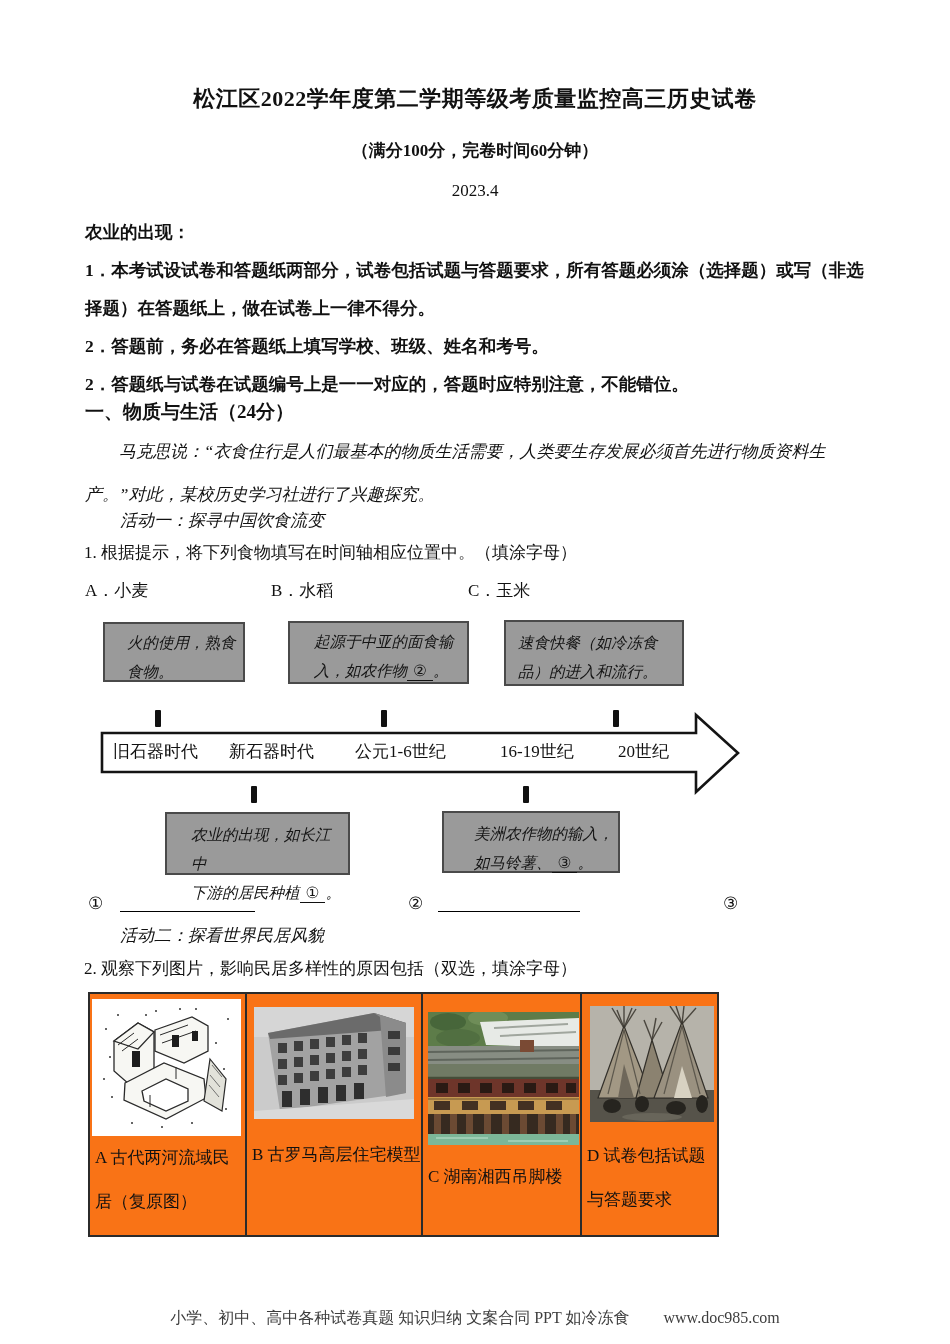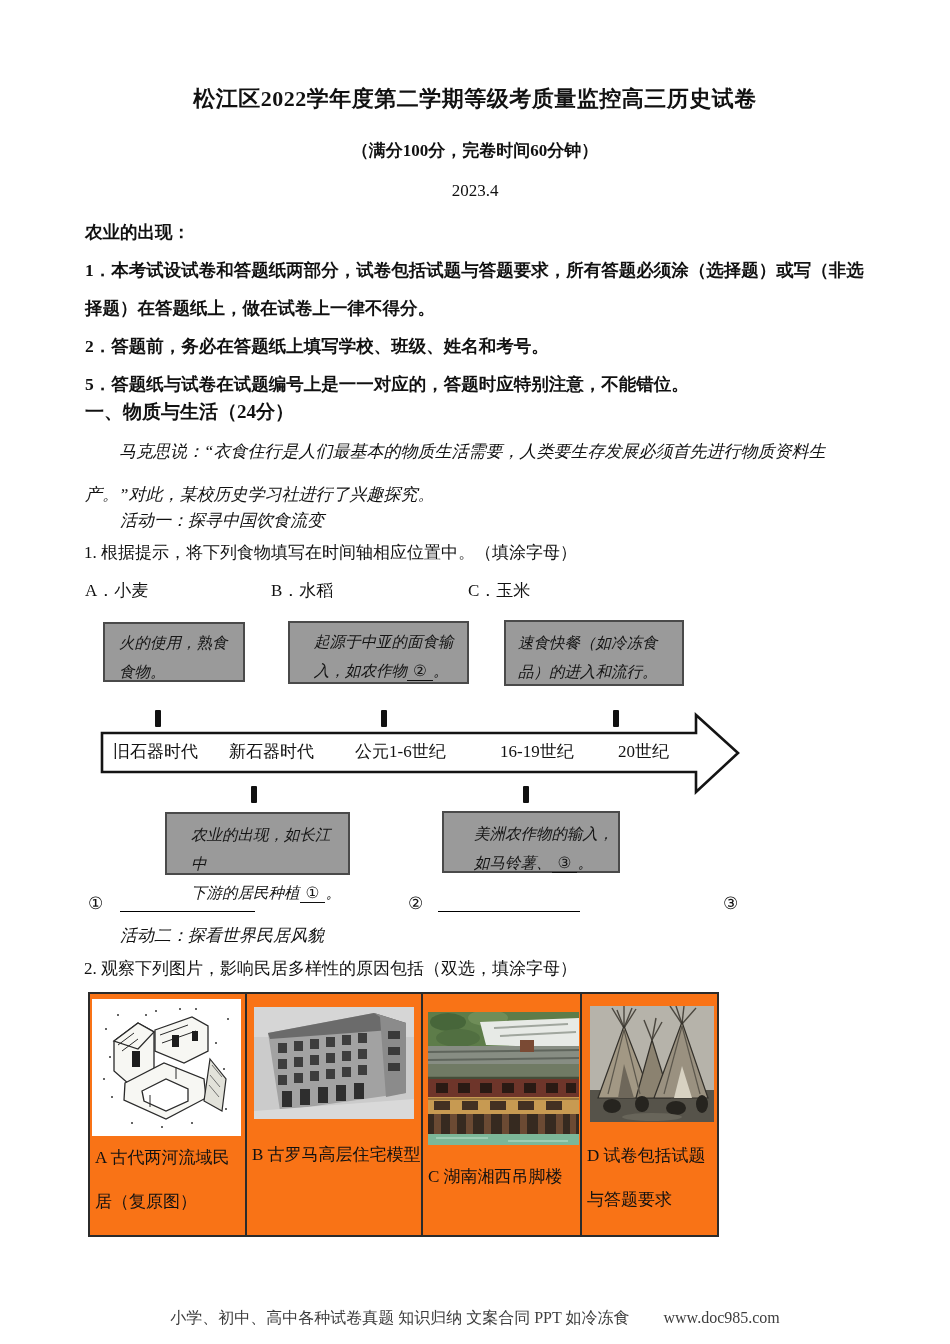--- a/index.html
+++ b/index.html
@@ -63,35 +63,35 @@
 
 <div id="page">
 
   <div class="abs center exam-title">松江区2022学年度第二学期等级考质量监控高三历史试卷</div>
   <div class="abs center exam-sub">（满分100分，完卷时间60分钟）</div>
   <div class="abs center exam-date">2023.4</div>
 
   <div class="abs notice n-head">农业的出现：</div>
   <div class="abs notice n-1">1．本考试设试卷和答题纸两部分，试卷包括试题与答题要求，所有答题必须涂（选择题）或写（非选择题）在答题纸上，做在试卷上一律不得分。</div>
   <div class="abs notice n-2">2．答题前，务必在答题纸上填写学校、班级、姓名和考号。</div>
-  <div class="abs notice n-3">5．答题纸与试卷在试题编号上是一一对应的，答题时应特别注意，不能错位。</div>
+  <div class="abs notice n-3">2．答题纸与试卷在试题编号上是一一对应的，答题时应特别注意，不能错位。</div>
 
   <div class="abs sec-head">一、物质与生活（24分）</div>
   <div class="abs intro kai">马克思说：“衣食住行是人们最基本的物质生活需要，人类要生存发展必须首先进行物质资料生产。”对此，某校历史学习社进行了兴趣探究。</div>
   <div class="abs act act1 kai">活动一：探寻中国饮食流变</div>
   <div class="abs q q1">1. 根据提示，将下列食物填写在时间轴相应位置中。（填涂字母）</div>
   <div class="abs opts">
     <span style="left:85px">A．小麦</span>
     <span style="left:271px">B．水稻</span>
     <span style="left:468px">C．玉米</span>
   </div>
 
   <div>
 
-    <div class="gbox" style="left:103px;top:622px;width:142px;height:60px;padding:4px 6px 0 14px;">
+    <div class="gbox" style="left:103px;top:622px;width:142px;height:60px;padding:4px 6px 0 22px;">
       <span>火的使用，熟食</span><br>
       <span>食物。</span>
     </div>
     <div class="gbox" style="left:288px;top:621px;width:181px;height:63px;padding:4px 6px 0 24px;">
       <span>起源于中亚的面食输</span><br>
       <span>入，如农作物</span><span class="nu">②</span><span>。</span>
     </div>
     <div class="gbox" style="left:504px;top:620px;width:180px;height:66px;padding:6px 6px 0 12px;">
       <span>速食快餐（如冷冻食</span><br>
       <span>品）的进入和流行。</span>

